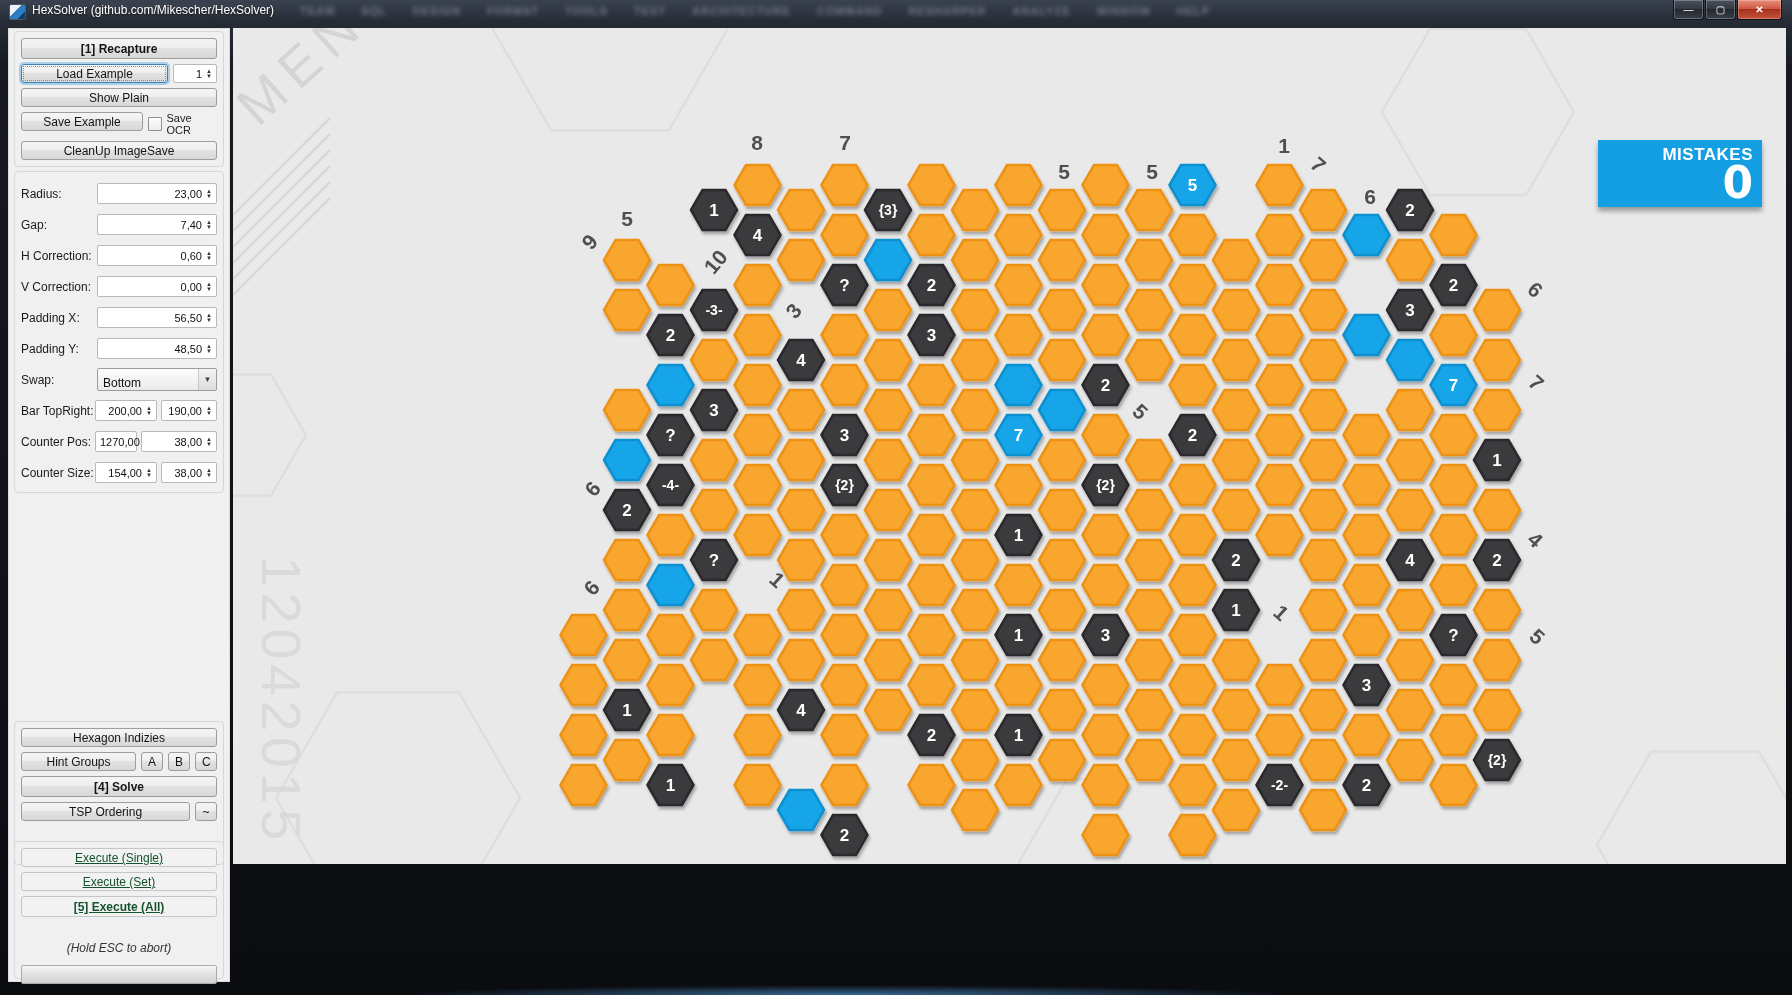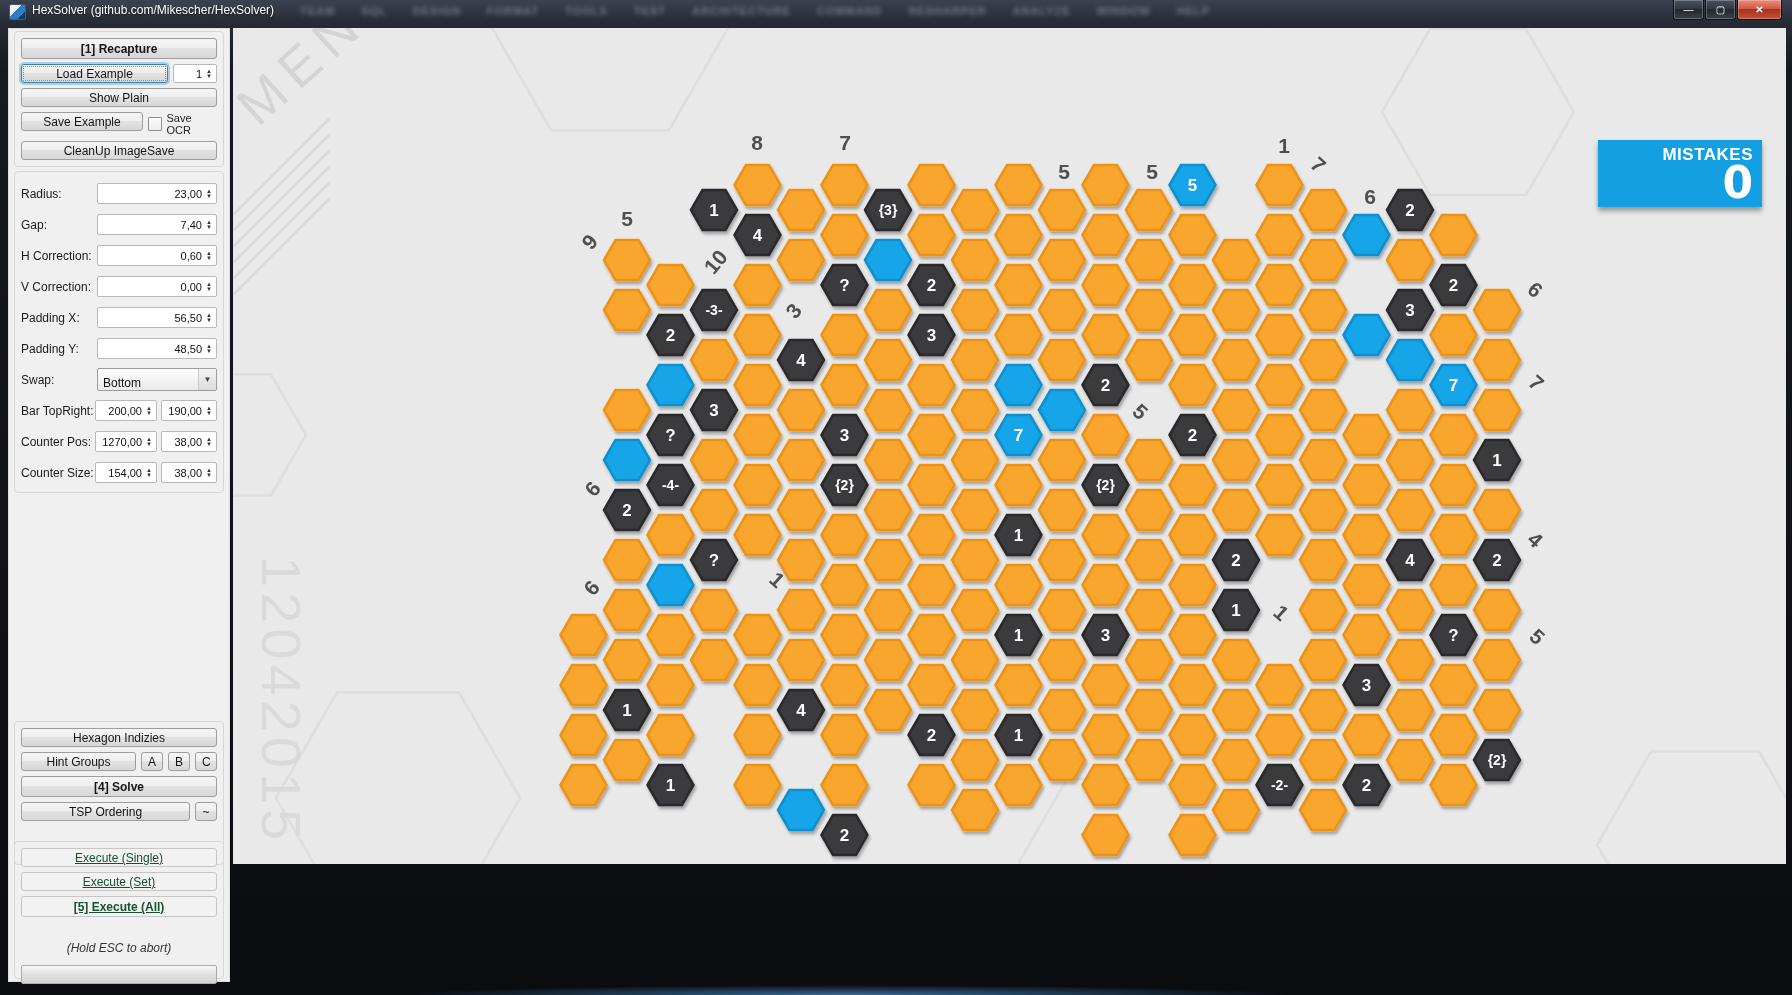--- a/index.html
+++ b/index.html
@@ -161,21 +161,21 @@
           <span class="val">200,00</span>
           <span class="spin">▲<br>▼</span>
         </span>
       <span class="spinbox" style="flex:1;">
           <span class="val">190,00</span>
           <span class="spin">▲<br>▼</span>
         </span>
       </div>
     <div class="prow">
         <span class="plabel" style="width:74px;">Counter Pos:</span>
-      <span class="spinbox" style="width:62px;flex:none;margin-right:4px;">
+      <span class="spinbox" style="width:42px;flex:none;margin-right:4px;">
           <span class="val">1270,00</span>
           <span class="spin">▲<br>▼</span>
         </span>
       <span class="spinbox" style="flex:1;">
           <span class="val">38,00</span>
           <span class="spin">▲<br>▼</span>
         </span>
       </div>
     <div class="prow">
         <span class="plabel" style="width:74px;">Counter Size:</span>

